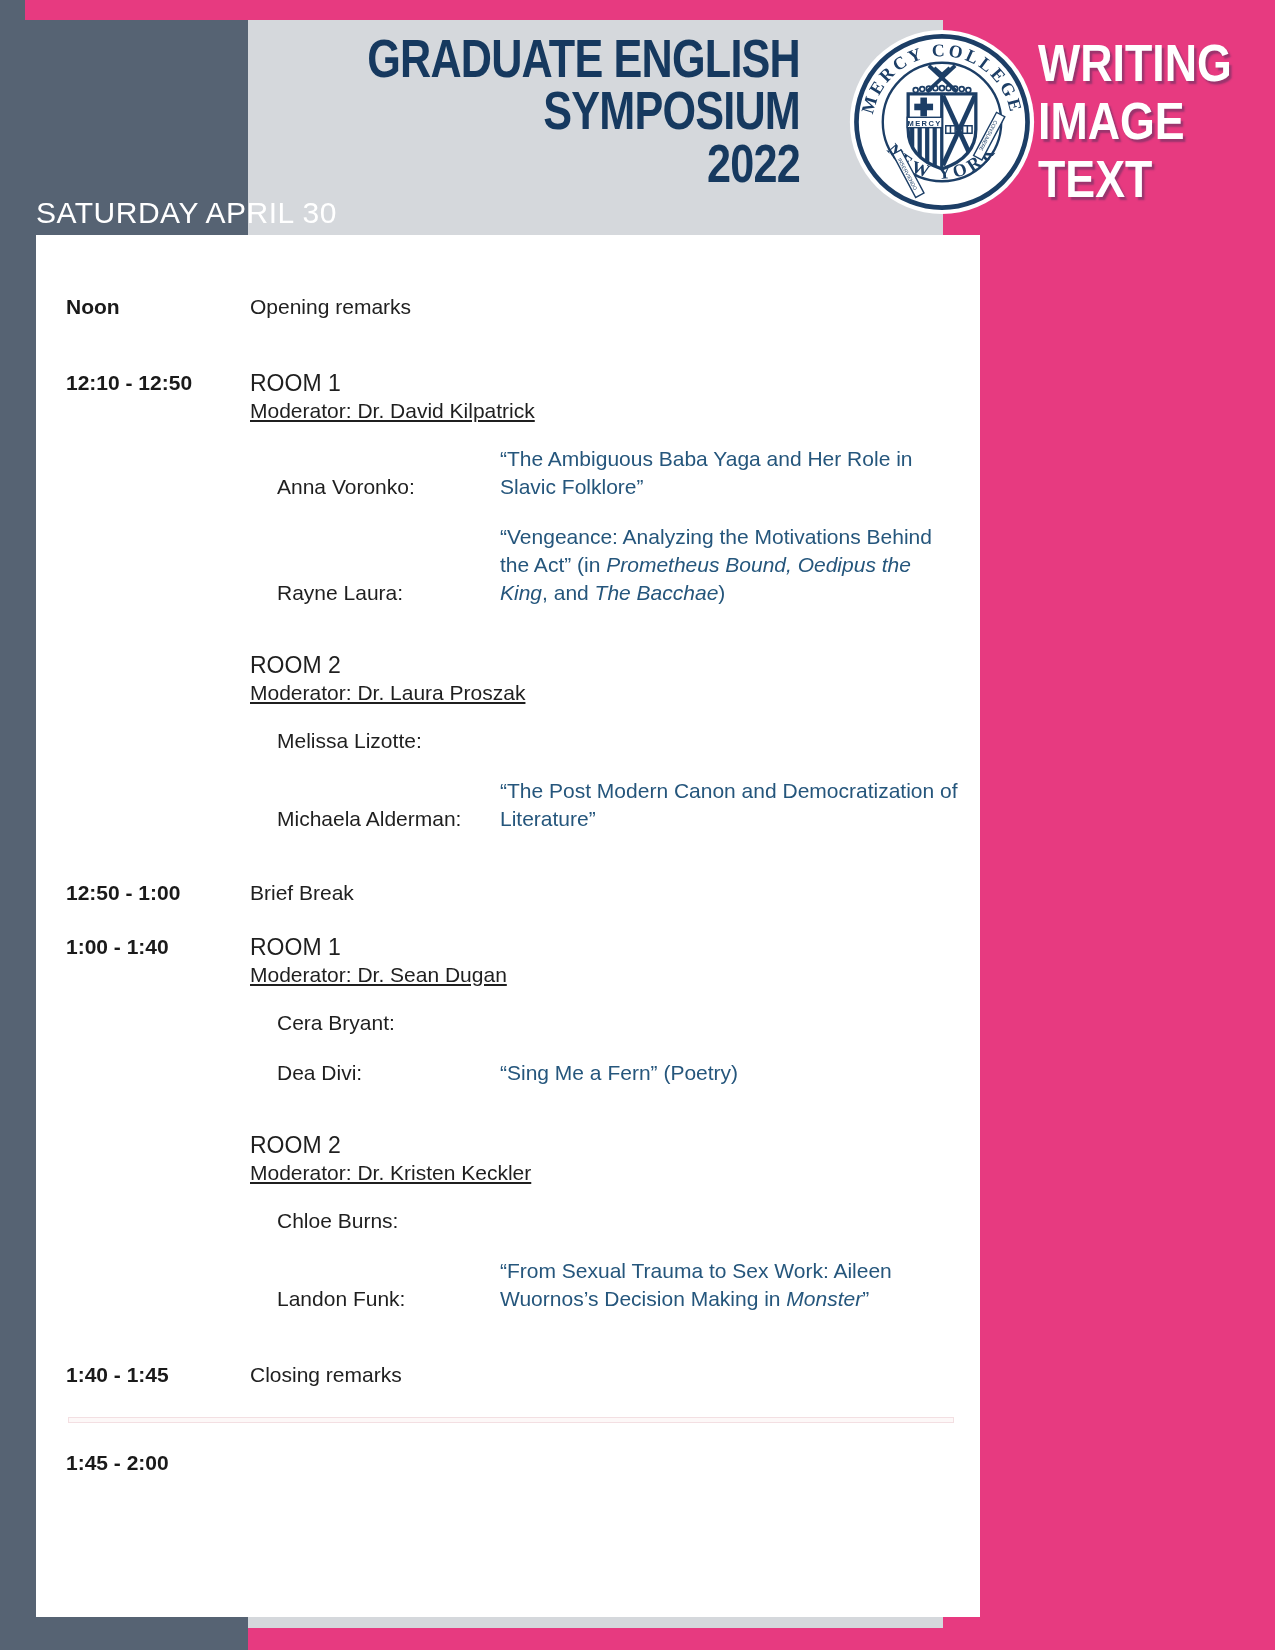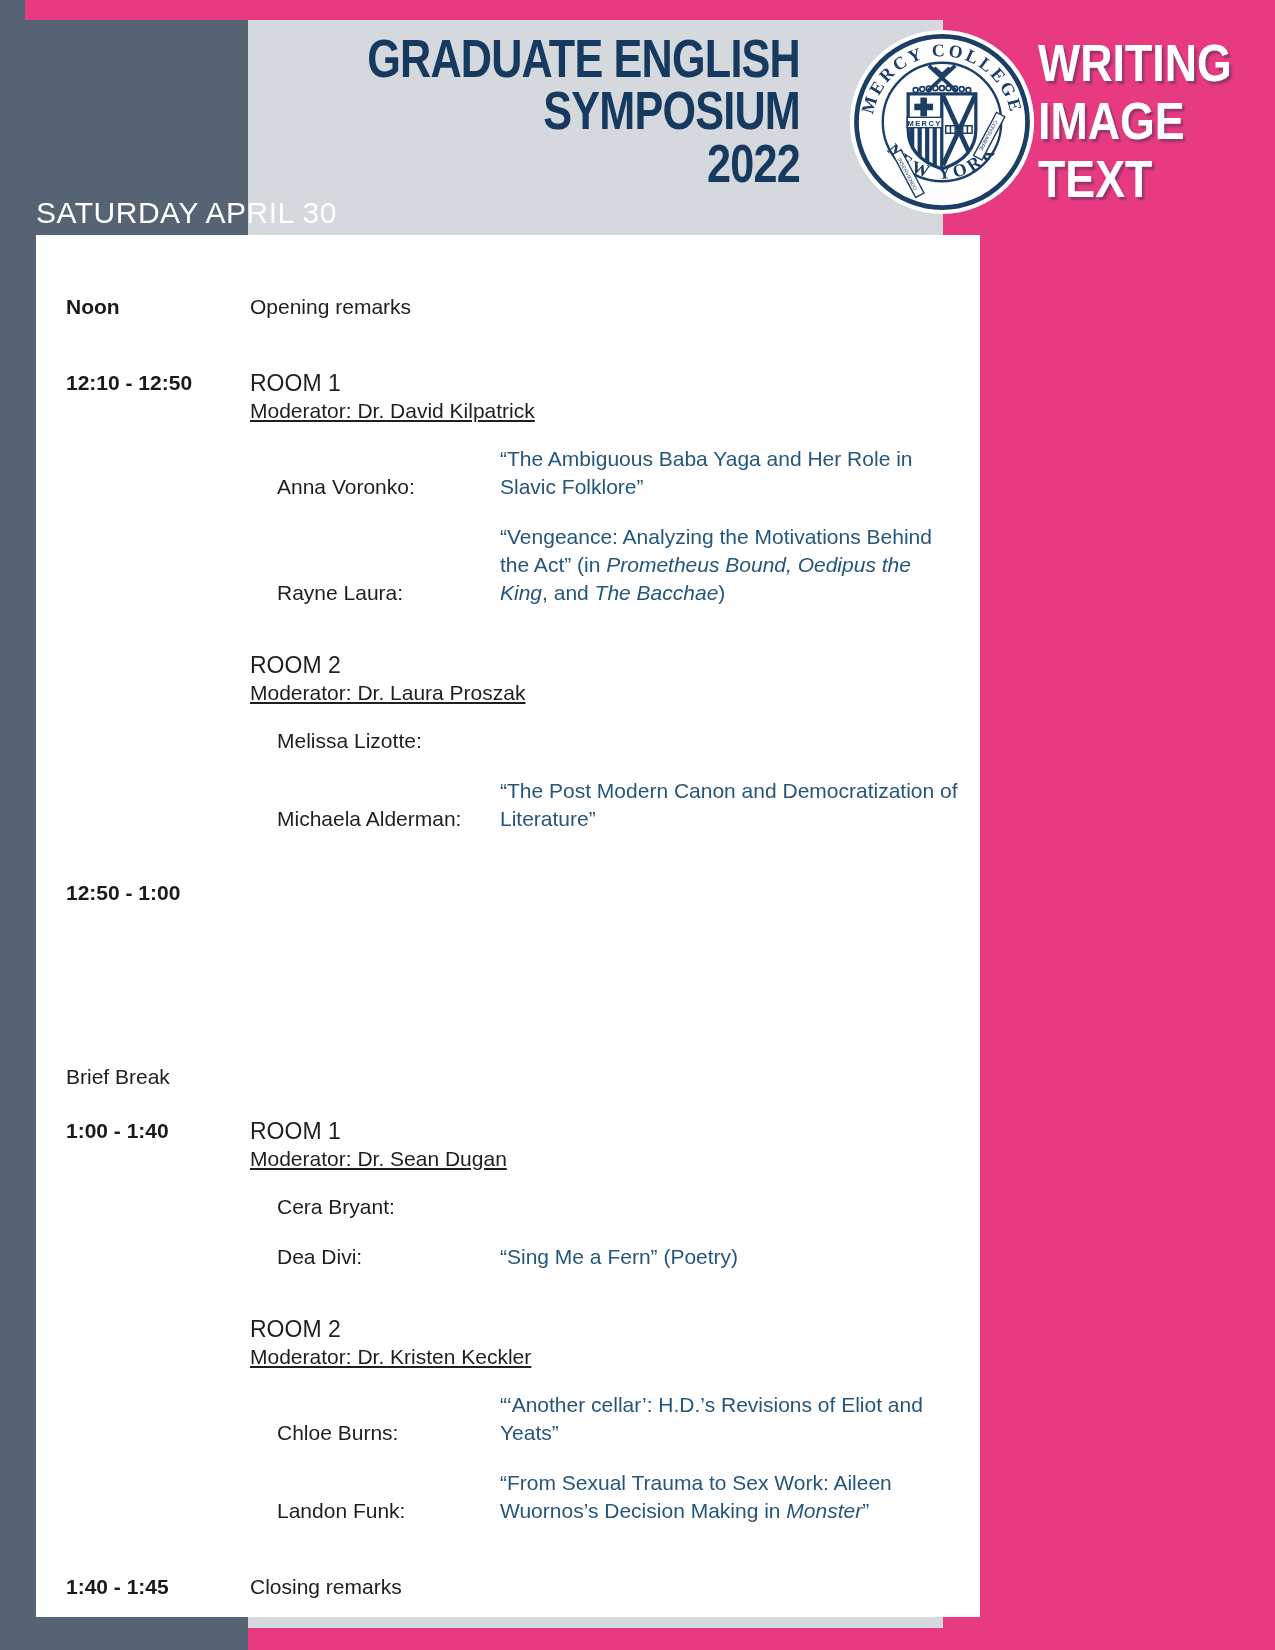--- a/index.html
+++ b/index.html
@@ -41,21 +41,21 @@
   .paper{display:flex;align-items:flex-end;margin-left:27px;gap:10px;}
   .paper + .paper{margin-top:22px;}
   .paper .pname{flex:0 0 213px;color:#1f1f1f;}
   .paper .ptitle{flex:0 1 auto;max-width:545px;color:var(--title-blue);}
   .paper .ptitle em{font-style:italic;}
   .divider-bar{height:6px;background:#fdf8f8;border:1px solid #f3dfe2;margin:0 6px 0 2px;width:calc(100% - 8px);}
   
   .schedule .srow:nth-child(1){margin-top:0;}
   .schedule .srow:nth-child(2){margin-top:48px;}
   .schedule .srow:nth-child(3){margin-top:44px;}
-  .schedule .srow:nth-child(4){margin-top:46px;flex-direction:column;}
+  .schedule .srow:nth-child(4){margin-top:46px;}
   .schedule .srow:nth-child(5){margin-top:26px;}
   .schedule .srow:nth-child(6){margin-top:44px;}
   .schedule .srow:nth-child(7){margin-top:48px;}
   .schedule .srow:nth-child(8){margin-top:28px;}
   .schedule .srow:nth-child(9){margin-top:26px;}
 </style>
 </head>
 <body>
 
 <div class="canvas">
@@ -229,21 +229,20 @@
           </div>
         </div>
         <div class="srow session">
           <div class="time"></div>
           <div class="desc">
             <div class="room-heading">ROOM 2</div>
             <div class="moderator-label">Moderator: Dr. Kristen Keckler</div>
             <div class="papers">
               <div class="paper">
                 <div class="pname">Chloe Burns:</div>
-                <div class="ptitle"><span>“‘Another cellar’: H.D.’s Revisions of Eliot and Yeats”</span></div>
               </div>
               <div class="paper">
                 <div class="pname">Landon Funk:</div>
                 <div class="ptitle"><span>“From Sexual Trauma to Sex Work: Aileen Wuornos’s Decision Making in </span><em>Monster</em><span>”</span></div>
               </div>
             </div>
           </div>
         </div>
         <div class="srow simple">
           <div class="time">1:40 - 1:45</div>

